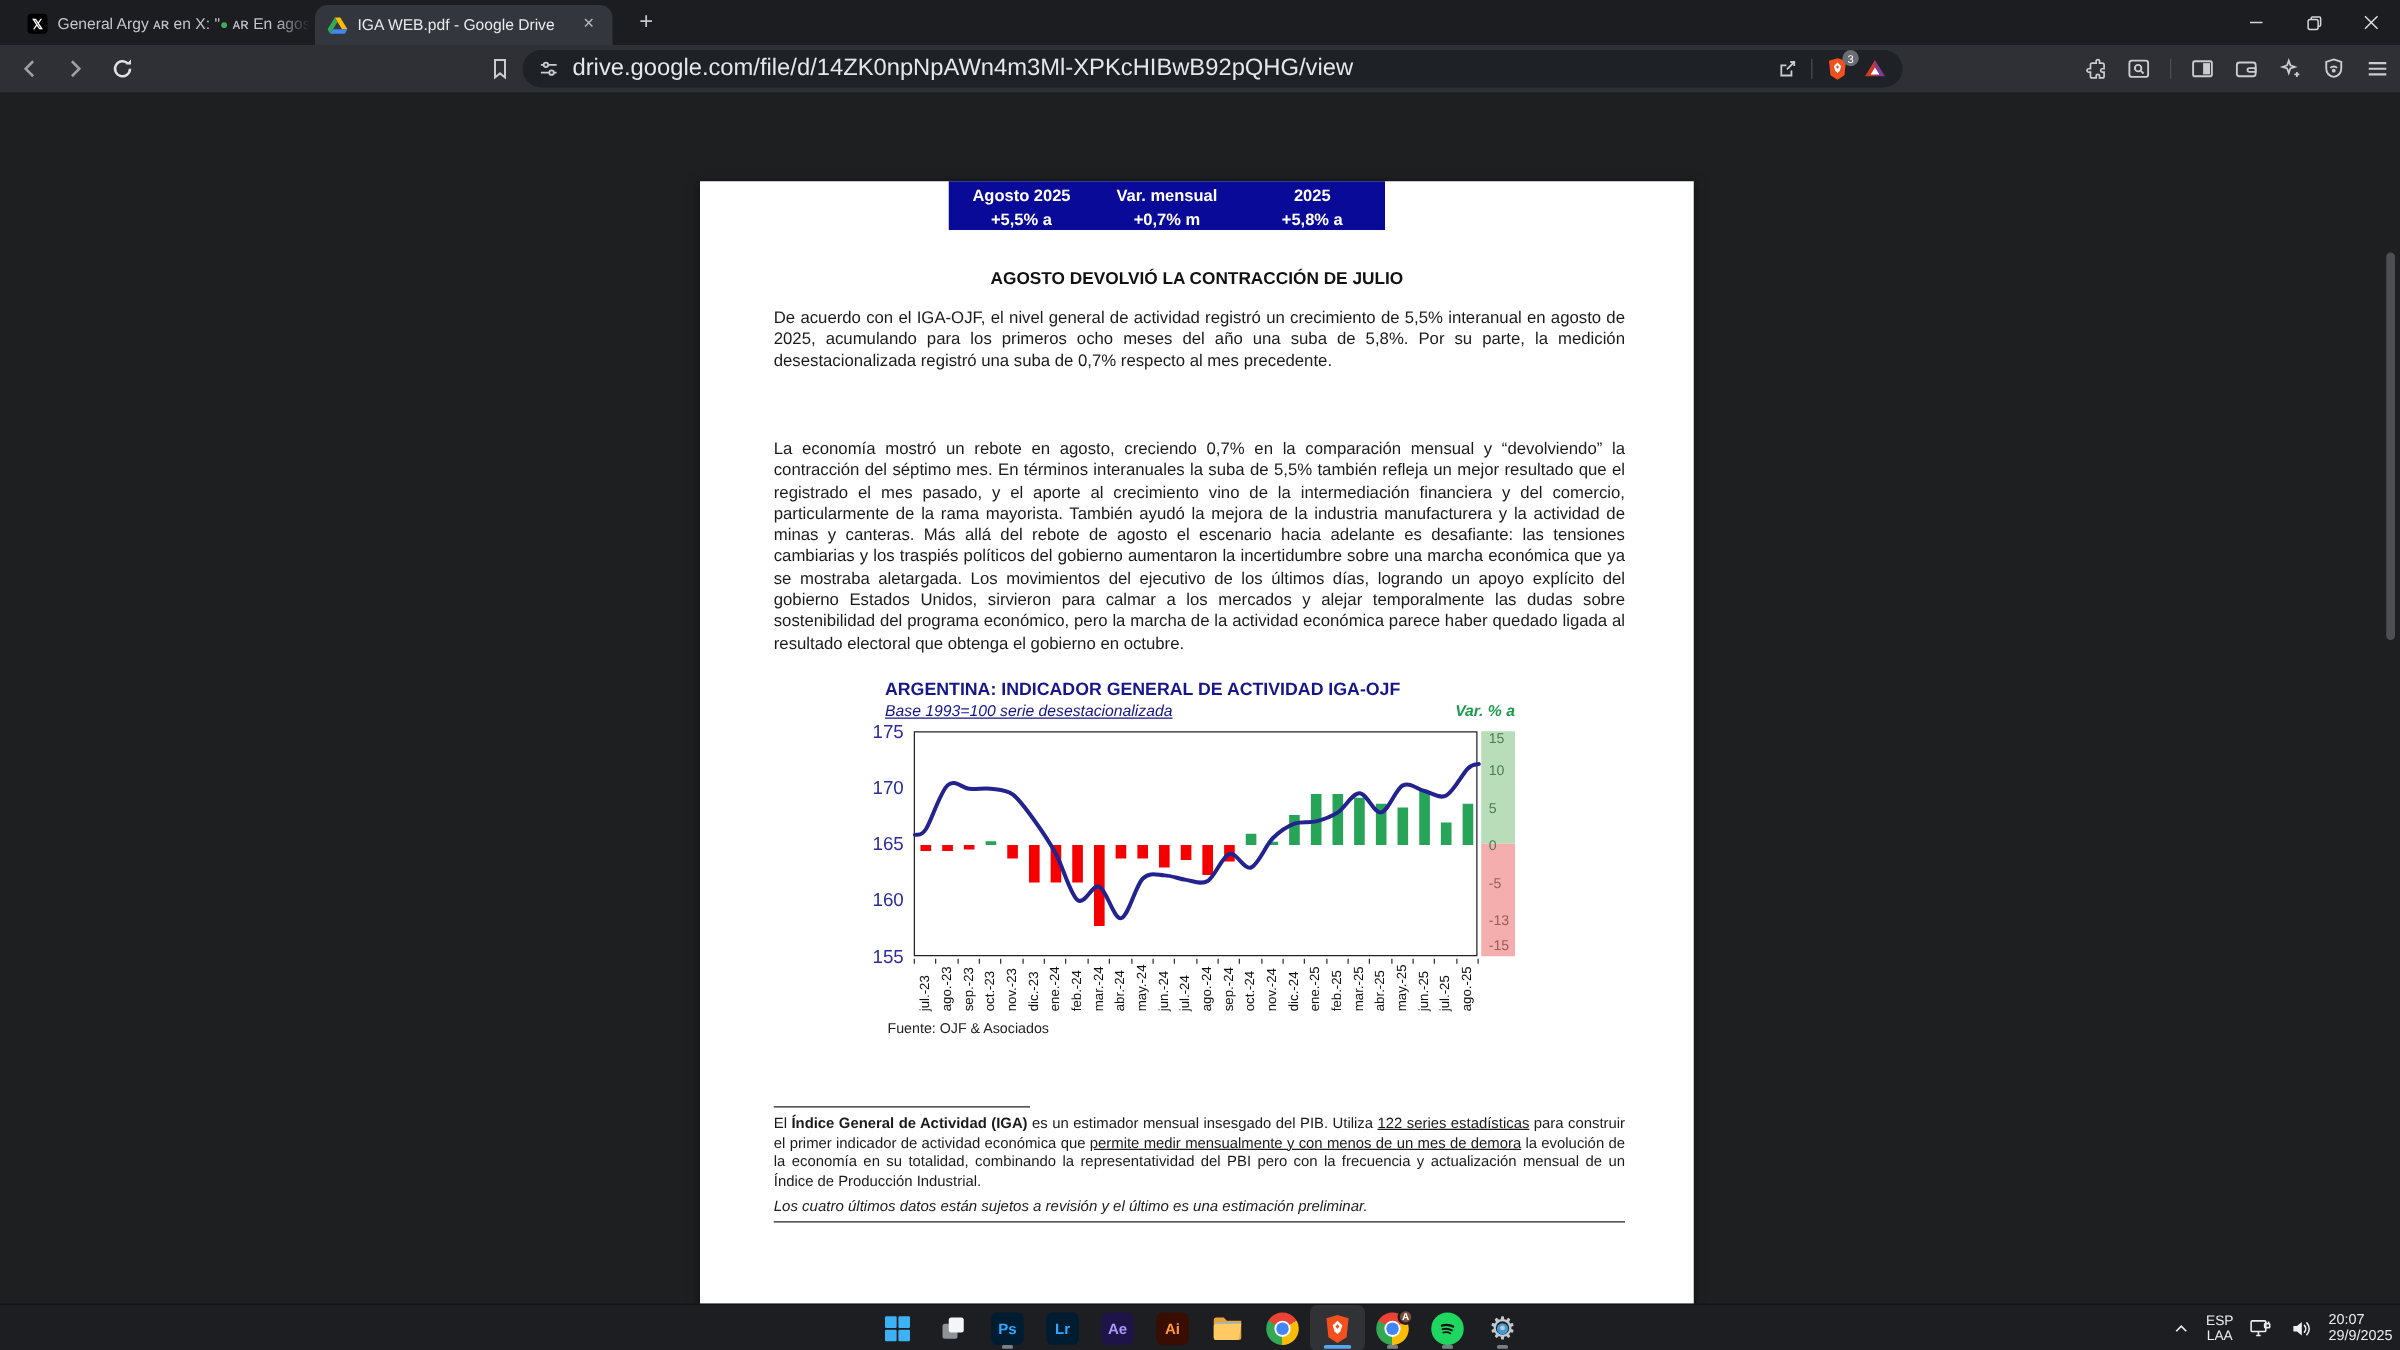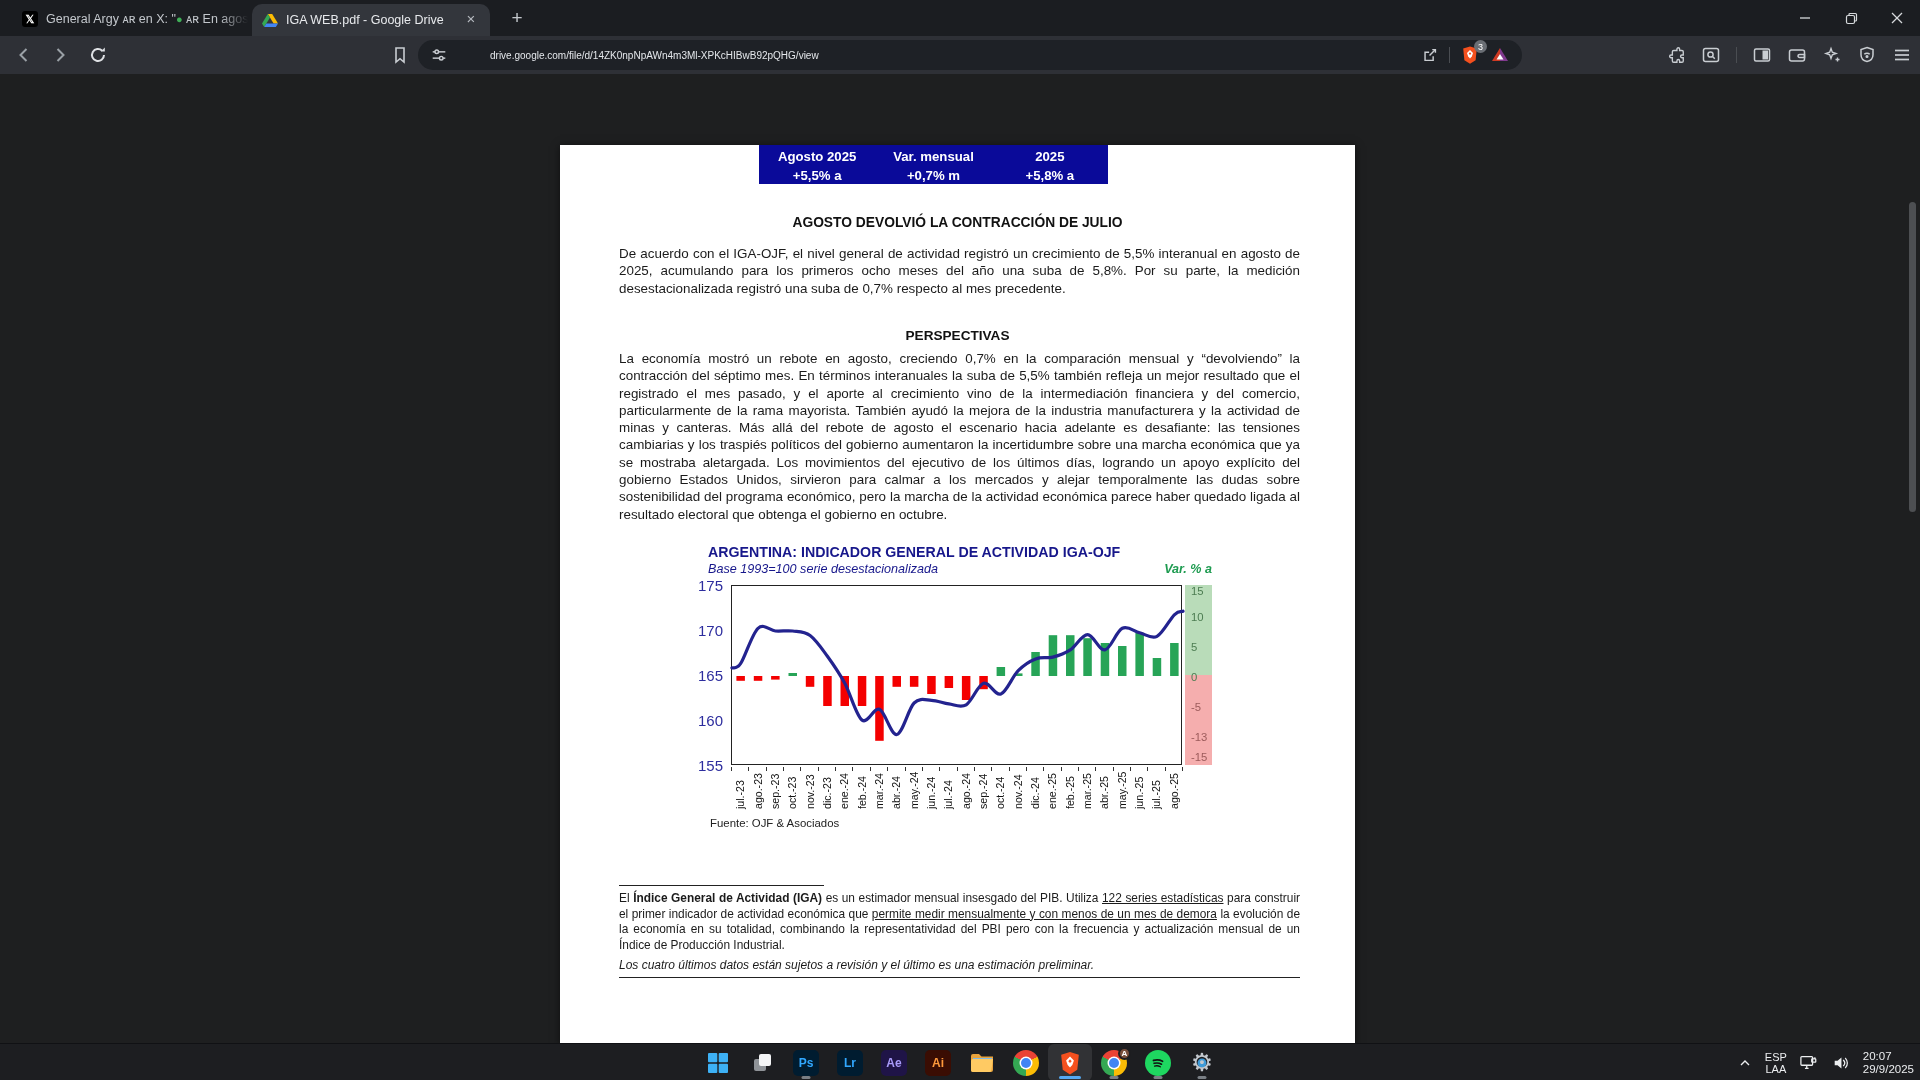--- a/index.html
+++ b/index.html
@@ -16,35 +16,35 @@
   .tab-close{color:#b7bbc1;font-size:15px;width:18px;height:18px;line-height:16px;text-align:center;border-radius:50%;cursor:pointer;}
   .newtab{position:absolute;left:506px;top:8px;width:22px;height:22px;color:#c3c7cc;font-size:19px;line-height:20px;text-align:center;border-radius:4px;}
   .winctl{position:absolute;right:0;top:0;height:36px;display:flex;}
   .winbtn{width:46px;height:36px;display:flex;align-items:center;justify-content:center;color:#d6d9dc;}
   .dot-green{color:#3fae57;font-size:11px;}
 
   
   .toolbar{position:absolute;top:36px;left:0;right:0;height:38px;background:#2e3036;}
   .navbtn{position:absolute;top:9px;width:20px;height:20px;}
   .urlbar{position:absolute;left:418px;top:4px;width:1104px;height:30px;background:#1e2126;border-radius:15px;display:flex;align-items:center;padding:0 12px;gap:10px;}
-  .url-text{flex:1;color:#e4e7eb;font-size:10px;white-space:nowrap;overflow:hidden;text-overflow:ellipsis;margin-left:32px;}
+  .url-text{flex:1;color:#e4e7eb;font-size:19px;white-space:nowrap;overflow:hidden;text-overflow:ellipsis;}
   .vsep{width:1px;height:16px;background:#4a4d52;}
   .shield-wrap{position:relative;width:20px;height:20px;}
   .badge{position:absolute;top:-5px;right:-7px;background:#6a6e74;color:#fff;font-size:9px;min-width:13px;height:13px;border-radius:7px;display:flex;align-items:center;justify-content:center;padding:0 2px;}
   .right-icons{position:absolute;right:8px;top:9px;display:flex;align-items:center;gap:15px;}
 
   
   .viewer{position:absolute;top:74px;bottom:37px;left:0;right:0;background:#1e1f20;overflow:hidden;}
   .page{position:absolute;left:560px;top:71px;width:795px;height:900px;background:#fff;box-shadow:0 1px 8px rgba(0,0,0,.55);}
   .navy-table{position:absolute;left:199px;top:0;width:349px;height:39px;background:#0a0a99;display:grid;grid-template-columns:1fr 1fr 1fr;grid-template-rows:19px 19px;align-items:center;color:#fff;font-weight:700;font-size:13.2px;text-align:center;padding-top:2px;}
   .headline{position:absolute;left:0;right:0;top:70px;text-align:center;font-weight:700;font-size:13.8px;color:#111;}
   .para{position:absolute;left:59px;width:681px;font-size:13.4px;line-height:17.3px;color:#1b1b1b;text-align:justify;}
   .h2c{position:absolute;left:0;right:0;text-align:center;font-weight:700;font-size:13.6px;color:#111;}
   .chart-title{position:absolute;left:148px;top:399px;font-weight:700;font-size:14.2px;color:#17178b;}
-  .chart-sub{position:absolute;left:148px;top:417px;font-style:italic;font-size:12.6px;color:#17178b;}
+  .chart-sub{position:absolute;left:148px;top:417px;font-style:italic;font-size:12.6px;color:#17178b;text-decoration:underline;}
   .chart-var{position:absolute;right:143px;top:417px;font-style:italic;font-size:12.6px;color:#1e9b50;font-weight:700;}
   .plot{position:absolute;left:171px;top:440px;width:451px;height:180px;border:1px solid #222;}
   .band{position:absolute;left:625px;top:440px;width:27px;height:180px;}
   .band .bp{position:absolute;top:0;left:0;right:0;height:90px;}
   .band .bn{position:absolute;bottom:0;left:0;right:0;height:90px;}
   .ylab{position:absolute;width:40px;text-align:right;font-size:15px;color:#2d2d9e;}
   .rlab{position:absolute;left:631px;font-size:11.3px;}
   .xwrap{position:absolute;left:0;top:622px;width:795px;height:52px;}
   .xlab{position:absolute;transform:rotate(-90deg);transform-origin:0 0;font-size:10.6px;color:#111;white-space:nowrap;}
   .xtick{position:absolute;top:0;width:1px;height:4px;background:#333;}
@@ -218,21 +218,20 @@
         <span>Agosto 2025</span>
         <span>Var. mensual</span>
         <span>2025</span>
         <span>+5,5% a</span>
         <span>+0,7% m</span>
         <span>+5,8% a</span>
       </div>
 
       <div class="headline">AGOSTO DEVOLVIÓ LA CONTRACCIÓN DE JULIO</div>
       <div class="para" style="top:100px">De acuerdo con el IGA-OJF, el nivel general de actividad registró un crecimiento de 5,5% interanual en agosto de 2025, acumulando para los primeros ocho meses del año una suba de 5,8%. Por su parte, la medición desestacionalizada registró una suba de 0,7% respecto al mes precedente.</div>
-      <div class="h2c" style="top:183px">PERSPECTIVAS</div>
       <div class="para" style="top:205px">La economía mostró un rebote en agosto, creciendo 0,7% en la comparación mensual y “devolviendo” la contracción del séptimo mes. En términos interanuales la suba de 5,5% también refleja un mejor resultado que el registrado el mes pasado, y el aporte al crecimiento vino de la intermediación financiera y del comercio, particularmente de la rama mayorista. También ayudó la mejora de la industria manufacturera y la actividad de minas y canteras. Más allá del rebote de agosto el escenario hacia adelante es desafiante: las tensiones cambiarias y los traspiés políticos del gobierno aumentaron la incertidumbre sobre una marcha económica que ya se mostraba aletargada. Los movimientos del ejecutivo de los últimos días, logrando un apoyo explícito del gobierno Estados Unidos, sirvieron para calmar a los mercados y alejar temporalmente las dudas sobre sostenibilidad del programa económico, pero la marcha de la actividad económica parece haber quedado ligada al resultado electoral que obtenga el gobierno en octubre.</div>
 
       <div class="chart-title">ARGENTINA: INDICADOR GENERAL DE ACTIVIDAD IGA-OJF</div>
       <div class="chart-sub">Base 1993=100 serie desestacionalizada</div>
       <div class="chart-var">Var. % a</div>
       <div class="plot">
         <svg id="plot-svg" width="451" height="180" viewBox="0 0 451 180" style="overflow:visible">
             <rect x="4.4" width="8.5" y="90.0" height="4.8" fill="#f40000"></rect>
             <rect x="21.8" width="8.5" y="90.0" height="4.8" fill="#f40000"></rect>
             <rect x="39.1" width="8.5" y="90.0" height="3.6" fill="#f40000"></rect>

